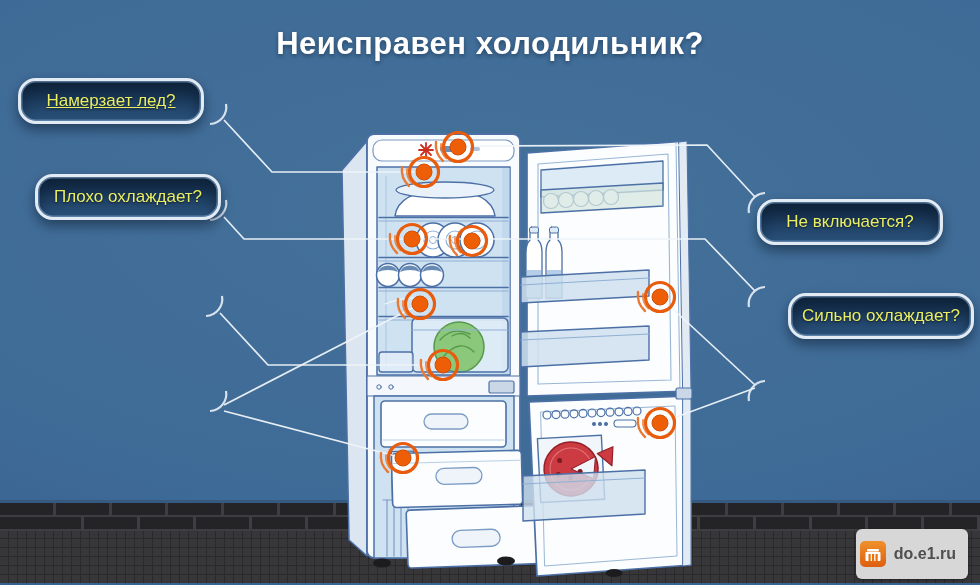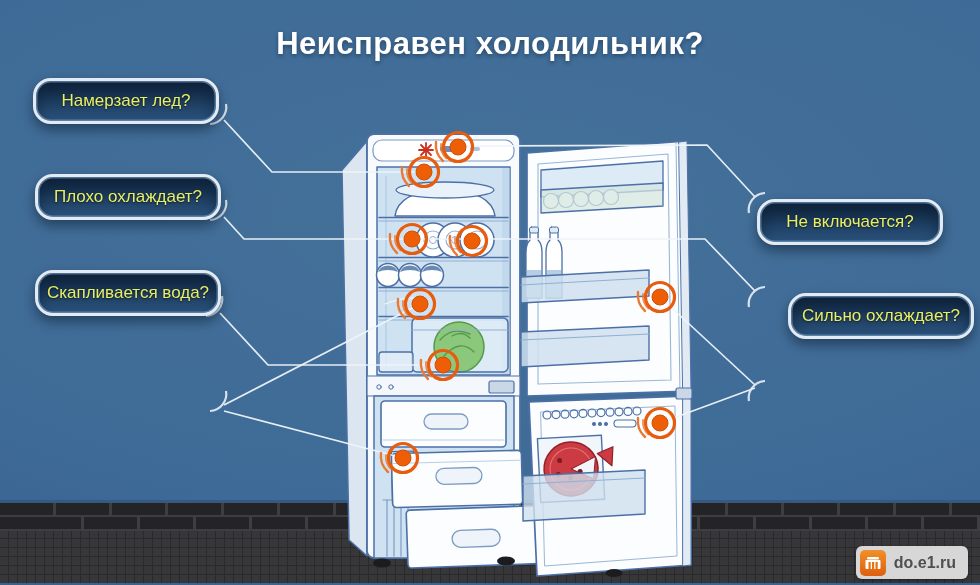--- a/index.html
+++ b/index.html
@@ -28,25 +28,25 @@
   .dot-ring{fill:none;stroke:#e85c0e;stroke-width:3.2;}
   .dot-core{fill:#ee5e07;stroke:#d14f04;stroke-width:1;}
   
   .qbtn{position:absolute;width:186px;height:46px;box-sizing:border-box;border-radius:18px;
         border:3px solid #e2ebf3;
         background:linear-gradient(180deg,#152f4c 0%,#1d3d60 45%,#2b527b 100%);
         box-shadow:0 6px 12px rgba(5,15,30,.45), inset 0 0 0 1.5px rgba(125,165,205,.6), inset 0 12px 16px rgba(8,22,40,.55);
         display:flex;align-items:center;justify-content:center;
         color:#e9ee64;font-size:17px;cursor:pointer;
         text-shadow:0 1px 2px rgba(0,0,0,.6);}
-  .b-l1{left:33px;top:78px;}  .b-l2{left:35px;top:174px;border-radius:18px;}
+  .b-l1{left:18px;top:78px;text-decoration:underline;}  .b-l2{left:35px;top:174px;border-radius:18px;}
   .b-l3{left:35px;top:270px;} .b-l4{left:35px;top:364px;}
   .b-r1{left:757px;top:199px;}.b-r2{left:757px;top:293px;margin-left:31px;}.b-r3{left:757px;top:387px;}
   
-  .badge{position:absolute;right:12px;bottom:6px;height:33px;background:#d7d7d7;border-radius:6px;
+  .badge{position:absolute;right:12px;bottom:6px;height:50px;background:#d7d7d7;border-radius:6px;
          display:flex;align-items:center;gap:8px;padding:0 12px 0 4px;
          box-shadow:0 1px 3px rgba(0,0,0,.4);margin-top:31px;}
   .badge-icon{width:26px;height:26px;border-radius:5px;
               background:linear-gradient(180deg,#f0912a,#dd5f10);
               display:flex;align-items:center;justify-content:center;}
   .badge-text{font-size:16px;font-weight:bold;color:#4f4f4f;}
 </style>
 </head>
 <body>
 
@@ -328,23 +328,20 @@
   </svg>
 
   <div class="title">Неисправен холодильник?</div>
 
   <div class="qbtn b-l1">
     <span>Намерзает лед?</span>
   </div>
   <div class="qbtn b-l2">
     <span>Плохо охлаждает?</span>
   </div>
-  <div class="qbtn b-l3">
-    <span>Скапливается вода?</span>
-  </div>
 
   <div class="qbtn b-r1">
     <span>Не включается?</span>
   </div>
   <div class="qbtn b-r2">
     <span>Сильно охлаждает?</span>
   </div>
 
   <div class="badge">
     <span class="badge-icon">

